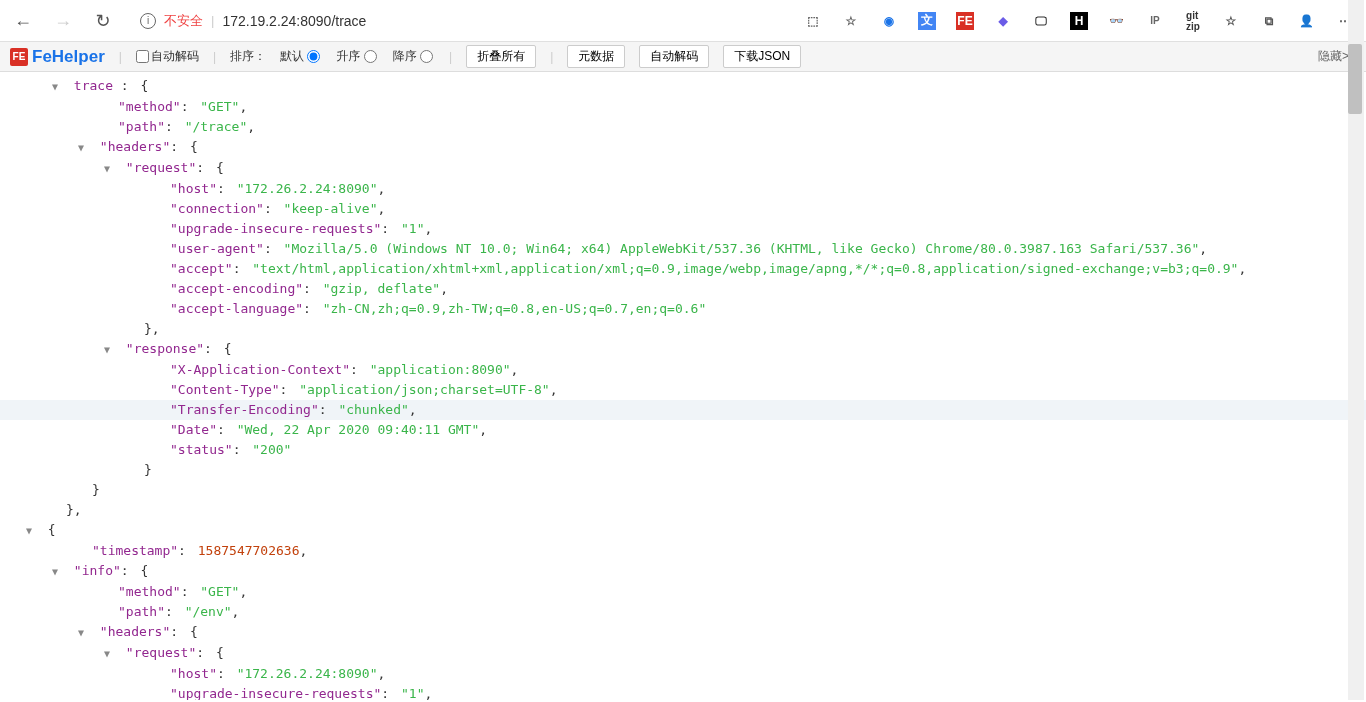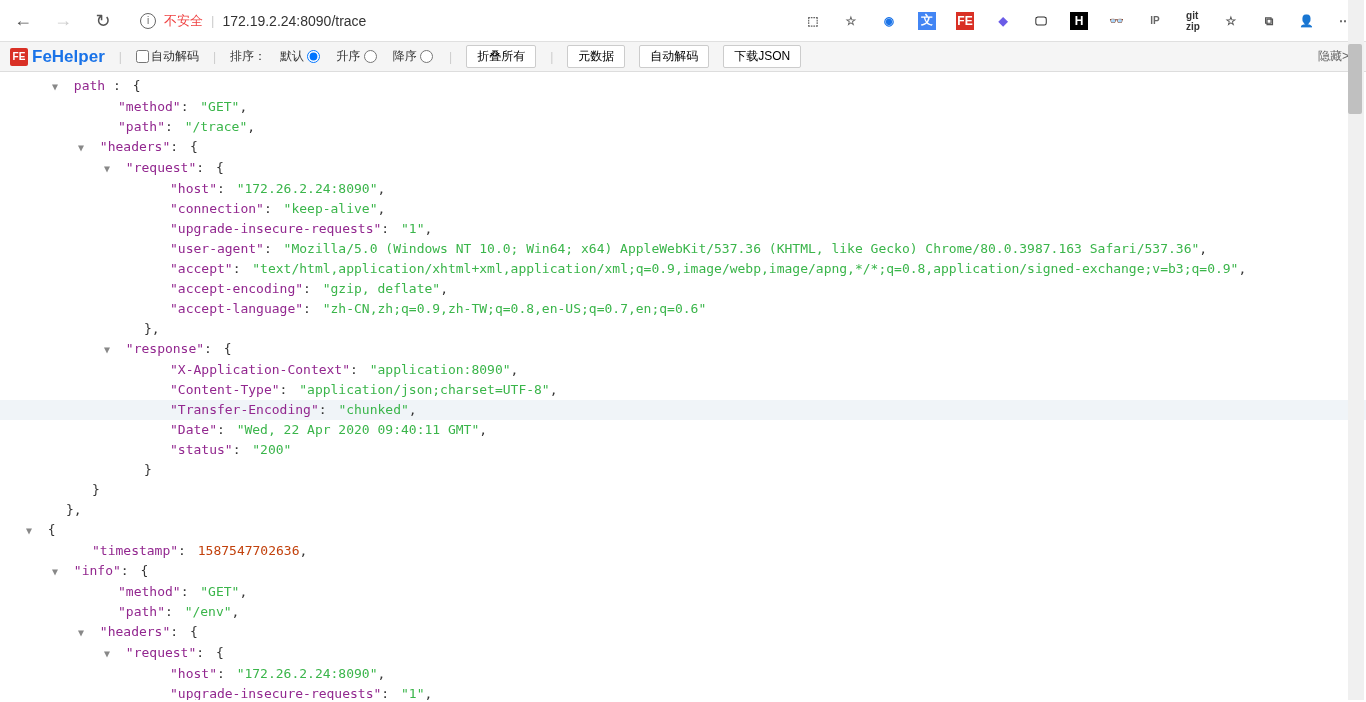--- a/index.html
+++ b/index.html
@@ -83,21 +83,21 @@
   <span class="fe-sep">|</span>
   <button class="fe-btn">折叠所有</button>
   <span class="fe-sep">|</span>
   <button class="fe-btn">元数据</button>
   <button class="fe-btn">自动解码</button>
   <button class="fe-btn">下载JSON</button>
   <span class="fe-hide">隐藏&gt;&gt;</span>
 </div>
 
 <div class="json-area" id="jv">
-    <div class="json-line"><span class="indent" style="width:52px"></span><span class="toggle">▼</span> <span class="key">path</span> <span class="colon">:</span> <span class="brace">{</span></div>
+    <div class="json-line"><span class="indent" style="width:52px"></span><span class="toggle">▼</span> <span class="key">trace</span> <span class="colon">:</span> <span class="brace">{</span></div>
     <div class="json-line"><span class="indent" style="width:104px"></span><span class="toggle"></span><span class="key">"method"</span><span class="colon">:</span>   <span class="str">"GET"</span><span class="punct">,</span></div>
     <div class="json-line"><span class="indent" style="width:104px"></span><span class="toggle"></span><span class="key">"path"</span><span class="colon">:</span>   <span class="str">"/trace"</span><span class="punct">,</span></div>
     <div class="json-line"><span class="indent" style="width:78px"></span><span class="toggle">▼</span> <span class="key">"headers"</span><span class="colon">:</span>   <span class="brace">{</span></div>
     <div class="json-line"><span class="indent" style="width:104px"></span><span class="toggle">▼</span> <span class="key">"request"</span><span class="colon">:</span>   <span class="brace">{</span></div>
     <div class="json-line"><span class="indent" style="width:156px"></span><span class="toggle"></span><span class="key">"host"</span><span class="colon">:</span>   <span class="str">"172.26.2.24:8090"</span><span class="punct">,</span></div>
     <div class="json-line"><span class="indent" style="width:156px"></span><span class="toggle"></span><span class="key">"connection"</span><span class="colon">:</span>   <span class="str">"keep-alive"</span><span class="punct">,</span></div>
     <div class="json-line"><span class="indent" style="width:156px"></span><span class="toggle"></span><span class="key">"upgrade-insecure-requests"</span><span class="colon">:</span>   <span class="str">"1"</span><span class="punct">,</span></div>
     <div class="json-line"><span class="indent" style="width:156px"></span><span class="toggle"></span><span class="key">"user-agent"</span><span class="colon">:</span>   <span class="str">"Mozilla/5.0 (Windows NT 10.0; Win64; x64) AppleWebKit/537.36 (KHTML, like Gecko) Chrome/80.0.3987.163 Safari/537.36"</span><span class="punct">,</span></div>
     <div class="json-line"><span class="indent" style="width:156px"></span><span class="toggle"></span><span class="key">"accept"</span><span class="colon">:</span>   <span class="str">"text/html,application/xhtml+xml,application/xml;q=0.9,image/webp,image/apng,*/*;q=0.8,application/signed-exchange;v=b3;q=0.9"</span><span class="punct">,</span></div>
     <div class="json-line"><span class="indent" style="width:156px"></span><span class="toggle"></span><span class="key">"accept-encoding"</span><span class="colon">:</span>   <span class="str">"gzip, deflate"</span><span class="punct">,</span></div>

